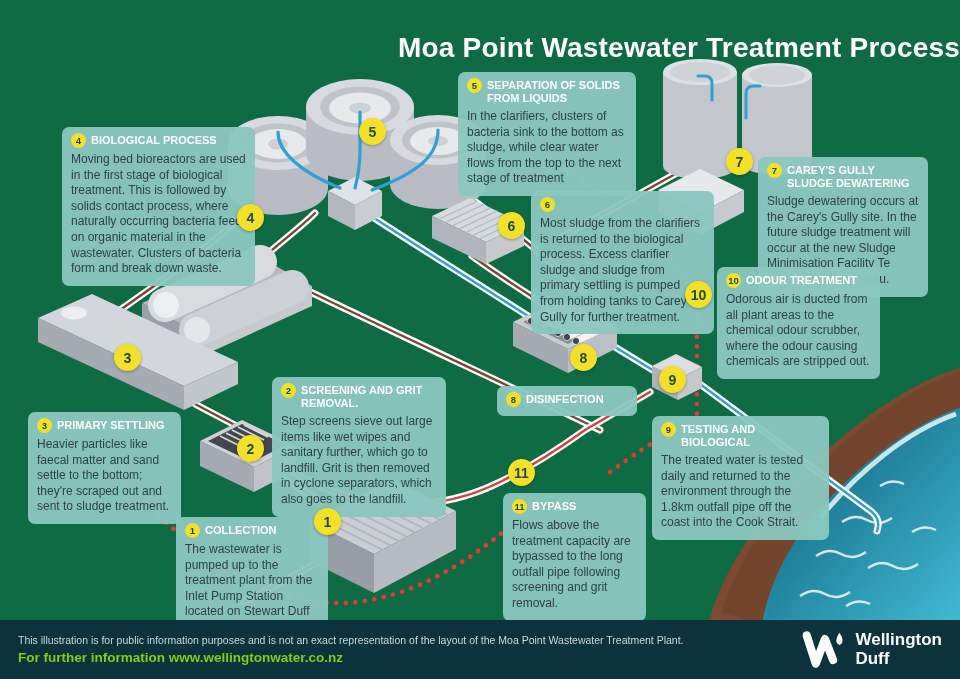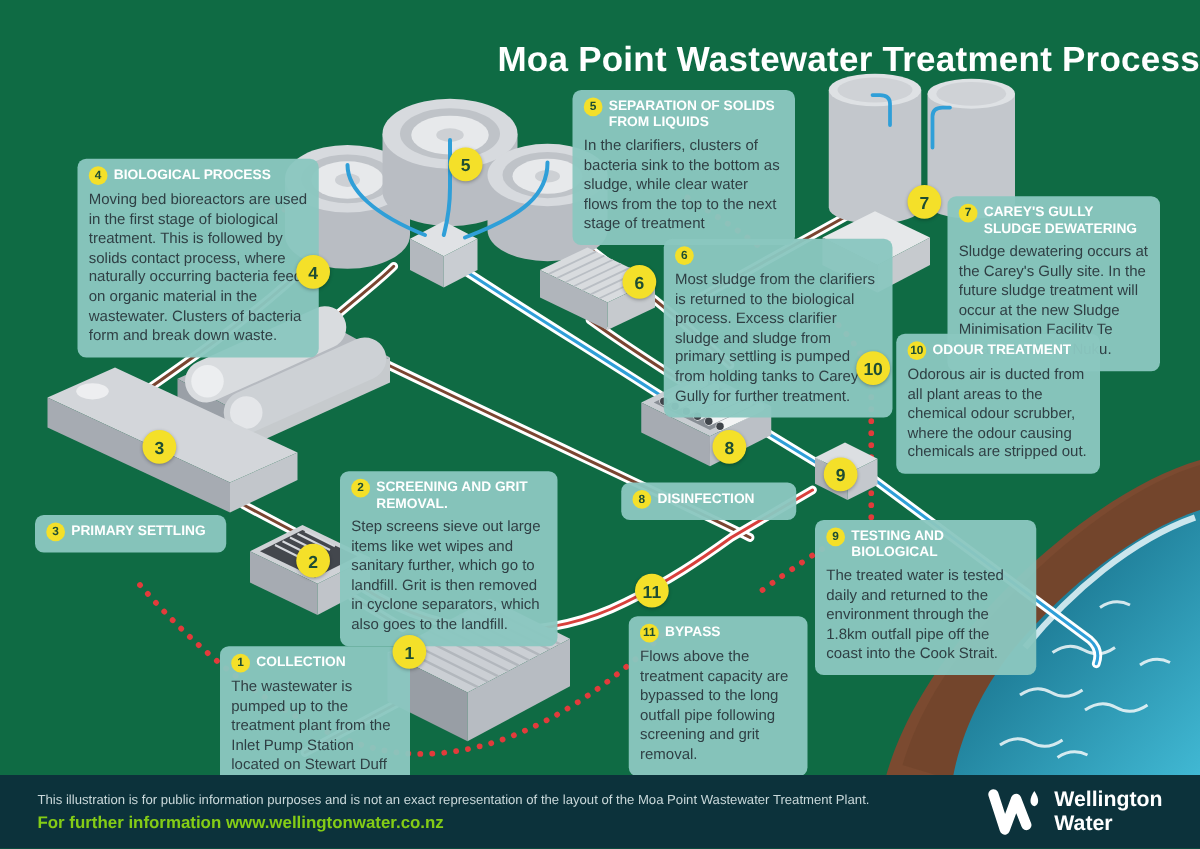--- a/index.html
+++ b/index.html
@@ -42,21 +42,21 @@
   .c11{left:503px;top:493px;width:143px;}
   
   .m1{left:314px;top:508px;} .m2{left:237px;top:435px;} .m3{left:114px;top:344px;}
   .m4{left:237px;top:204px;} .m5{left:359px;top:118px;} .m6{left:498px;top:212px;}
   .m7{left:726px;top:148px;} .m8{left:570px;top:344px;} .m9{left:659px;top:366px;}
   .m10{left:685px;top:281px;} .m11{left:508px;top:459px;}
   
   .footer{
     position:absolute;left:0;bottom:0;width:960px;height:59px;background:#0c323b;
     display:flex;align-items:center;justify-content:space-between;
-    padding:0 30px;box-sizing:border-box;
+    padding:0 18px;box-sizing:border-box;
   }
   .f-l1{color:#c9d8da;font-size:10.5px;margin-bottom:4px;}
   .f-l2{color:#84cc16;font-size:13.5px;font-weight:bold;}
   .f-brand{display:flex;align-items:center;gap:8px;}
   .f-name{color:#ffffff;font-weight:bold;font-size:17px;line-height:1.08;}
 </style>
 </head>
 <body>
 
 <svg class="illustration" width="960" height="679" viewBox="0 0 960 679">
@@ -292,20 +292,21 @@
     <span>SCREENING AND GRIT REMOVAL.</span>
   </div>
   <div class="co-body">Step screens sieve out large items like wet wipes and sanitary further, which go to landfill. Grit is then removed in cyclone separators, which also goes to the landfill.</div>
 </div>
 
 <div class="callout c3">
   <div class="co-head">
     <span class="co-badge">3</span>
     <span>PRIMARY SETTLING</span>
   </div>
+  <div class="co-body">Heavier particles like faecal matter and sand settle to the bottom; they're scraped out and sent to sludge treatment.</div>
 </div>
 
 <div class="callout c4">
   <div class="co-head">
     <span class="co-badge">4</span>
     <span>BIOLOGICAL PROCESS</span>
   </div>
   <div class="co-body">Moving bed bioreactors are used in the first stage of biological treatment. This is followed by solids contact process, where naturally occurring bacteria feed on organic material in the wastewater. Clusters of bacteria form and break down waste.</div>
 </div>
 
@@ -380,16 +381,16 @@
     <div class="f-l1">This illustration is for public information purposes and is not an exact representation of the layout of the Moa Point Wastewater Treatment Plant.</div>
     <div class="f-l2">For further information www.wellingtonwater.co.nz</div>
   </div>
   <div class="f-brand">
     <svg width="46" height="40" viewBox="0 0 50 44">
       <path d="M6,6 L16,37 L26,10 L35,33" stroke="#ffffff" stroke-width="9" fill="none" stroke-linecap="round" stroke-linejoin="round"></path>
       <path d="M42,3 C46.5,9.5 46.5,15 42,16.5 C37.5,15 37.5,9.5 42,3 Z" fill="#ffffff"></path>
     </svg>
     <div class="f-name">
       <div>Wellington</div>
-      <div>Water</div>
+      <div>Duff</div>
     </div>
   </div>
 </div>
 
 </body></html>

